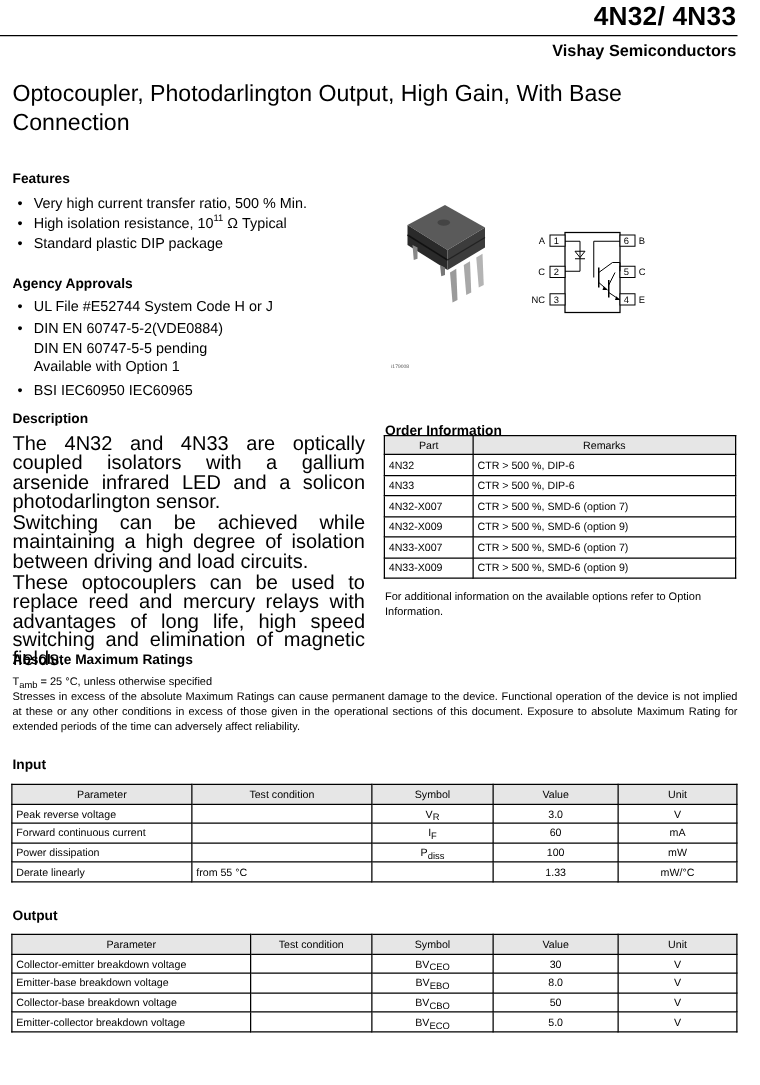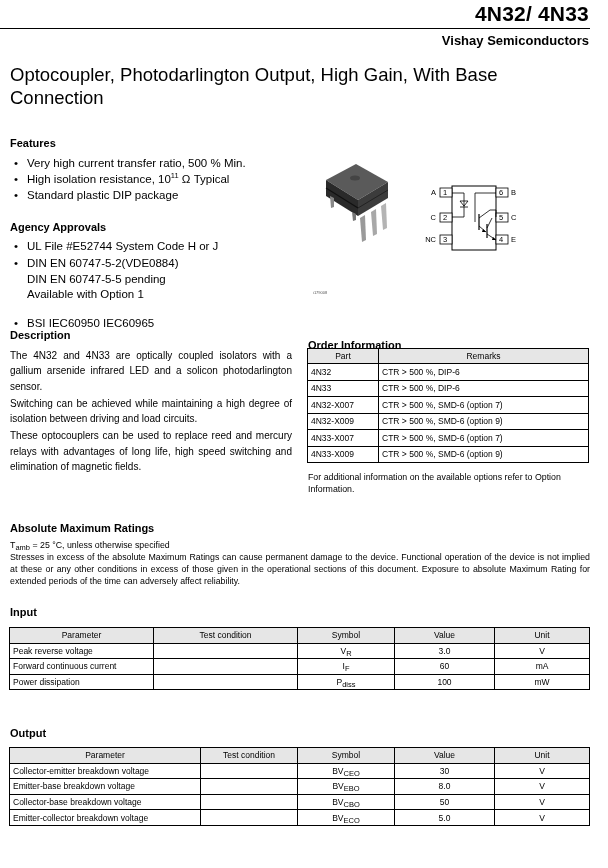--- a/index.html
+++ b/index.html
@@ -10,21 +10,21 @@
   #header-rule { left: 0; top: 28px; width: 590px; height: 1px; background: #000; }
   #company { right: 19px; top: 33px; font-size: 13px; font-weight: bold; }
   #main-title { left: 10px; top: 63px; width: 580px; font-size: 18.5px; font-weight: normal; line-height: 23px; }
   h2 { margin: 0; font-size: 11px; font-weight: bold; position: absolute; }
   ul.blist { position: absolute; margin: 0; padding: 0; list-style: none; font-size: 11.5px; line-height: 16px; }
   ul.blist li { position: relative; padding-left: 17px; }
   ul.blist li::before { content: "\2022"; position: absolute; left: 4px; top: 0; }
   ul.blist li .sub { display: block; }
   sup { font-size: 7.5px; vertical-align: 5px; line-height: 0; }
   sub { font-size: 7.5px; vertical-align: -2px; line-height: 0; }
-  #desc-body { left: 10px; top: 348px; width: 282px; font-size: 10px; line-height: 15.3px; text-align: justify; }
+  #desc-body { left: 10px; top: 348px; width: 282px; font-size: 16px; line-height: 15.3px; text-align: justify; }
   #desc-body p { margin: 0 0 2px 0; }
   table { border-collapse: collapse; position: absolute; font-size: 8.5px; }
   table td, table th { border: 1px solid #000; padding: 0 3px; height: 14.6px; line-height: 12px; font-weight: normal; }
   table th { background: #e6e6e6; text-align: center; }
   #order-table { left: 307px; top: 348px; width: 282px; padding-left: 15px; }
   #order-table td { height: 15.5px; }
   #order-table th { height: 14px; }
   .c { text-align: center; }
   #order-note { left: 308px; top: 471px; width: 285px; font-size: 8.8px; line-height: 12px; }
   #amr-cond { left: 10px; top: 540px; font-size: 8.8px; }
@@ -48,21 +48,21 @@
   <li><span>Very high current transfer ratio, 500 % Min.</span></li>
   <li><span>High isolation resistance, 10</span><sup>11</sup><span> Ω Typical</span></li>
   <li><span>Standard plastic DIP package</span></li>
 </ul>
 
 <h2 style="left:10px; top:221px;">Agency Approvals</h2>
 <ul class="blist" style="left:10px; top:239px; width:290px; line-height:15.3px;">
   <li style="margin-bottom:2px;">
       <span class="sub">UL File #E52744 System Code H or J</span>
     </li>
-  <li style="margin-bottom:14px;">
+  <li style="margin-bottom:4px;">
     <span class="sub">DIN EN 60747-5-2(VDE0884)</span>
     <span class="sub">DIN EN 60747-5-5 pending</span>
     <span class="sub">Available with Option 1</span>
   </li>
   <li>
       <span class="sub">BSI IEC60950 IEC60965</span>
     </li>
 </ul>
 
 <div class="abs figure">
@@ -201,20 +201,27 @@
         <td class="c">60</td>
         <td class="c">mA</td>
       </tr>
       <tr>
         <td>Power dissipation</td>
         <td></td>
         <td class="c"><span>P</span><sub>diss</sub></td>
         <td class="c">100</td>
         <td class="c">mW</td>
       </tr>
+      <tr>
+        <td>Derate linearly</td>
+        <td>from 55 °C</td>
+        <td class="c"><span></span><sub></sub></td>
+        <td class="c">1.33</td>
+        <td class="c">mW/°C</td>
+      </tr>
     </tbody>
 </table>
 
 <h2 style="left:10px; top:727px;">Output</h2>
 <table id="output-table">
   <thead>
     <tr>
       <th style="width:184px;">Parameter</th>
       <th style="width:90px;">Test condition</th>
       <th style="width:90px;">Symbol</th>

